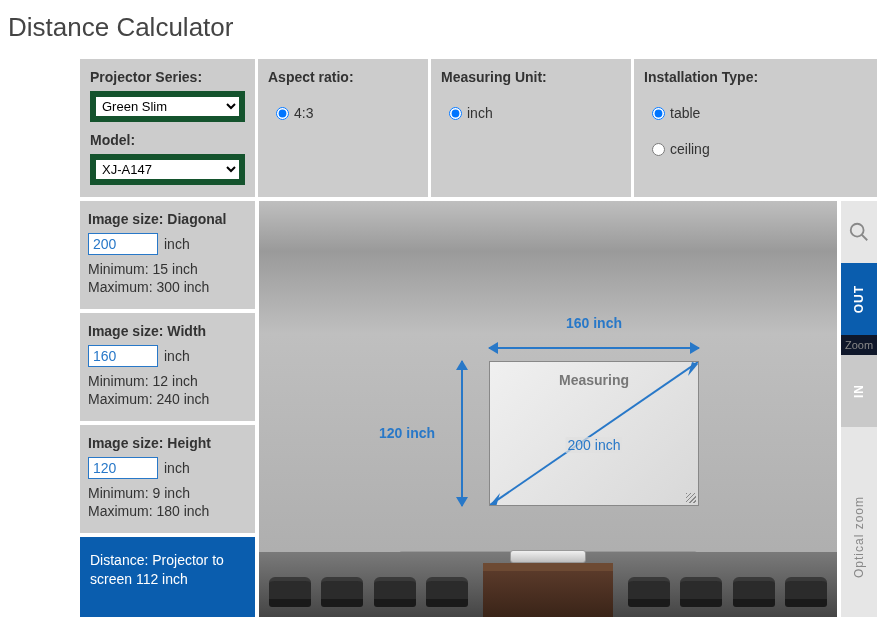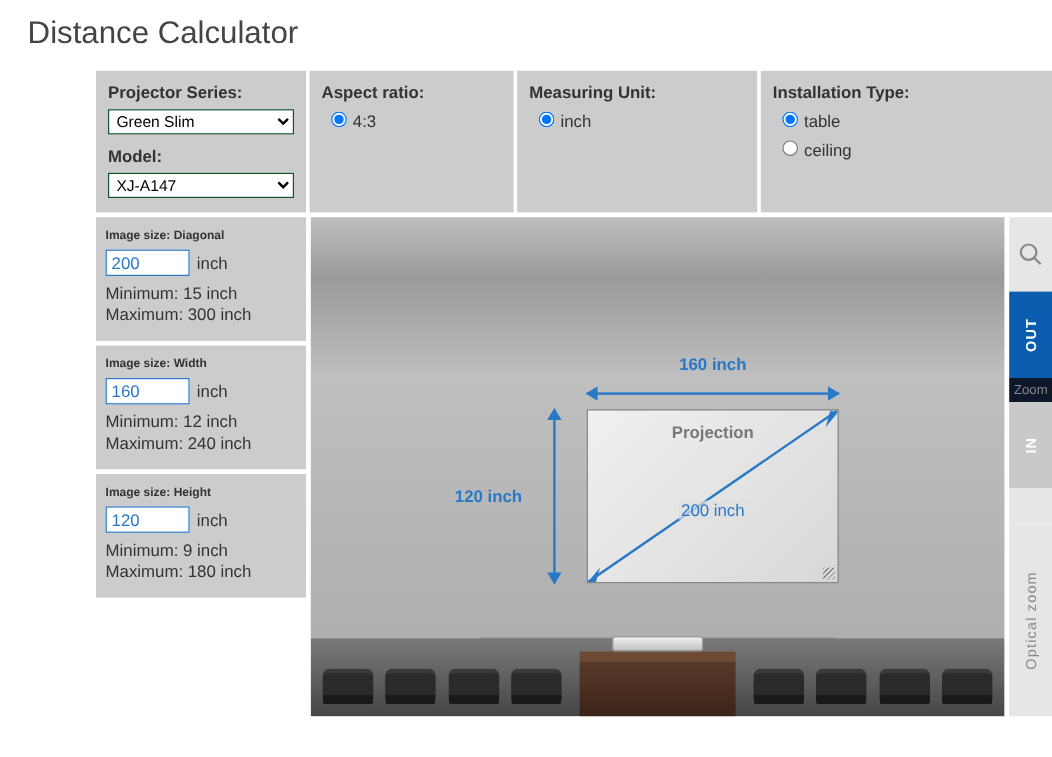--- a/index.html
+++ b/index.html
@@ -7,21 +7,21 @@
   font-family: Arial, Helvetica, sans-serif;
   font-size: 13px;
   color: #333;
   background: #fff;
   width: 877px;
 }
 .page-title {
   font-size: 26px;
   font-weight: 400;
   color: #444;
-  padding: 12px 23px 16px;
+  padding: 12px 8px 16px;
 }
 .grid {
   display: grid;
   grid-template-columns: 175px 1fr 40px;
   gap: 0;
   margin-left: 80px;
 }
 .top-row {
   display: grid;
   grid-template-columns: 175px 170px 200px 1fr;
@@ -43,43 +43,43 @@
 .top-cell .label2 {
   font-weight: bold;
   font-size: 14px;
   margin: 10px 0 6px;
   display: block;
 }
 select {
   width: 100%;
   font-size: 13px;
   padding: 1px 2px;
-  border: 1px solid #14532d;
+  border: 6px solid #14532d;
   background: #fff;
 }
 .radio-row {
   display: flex;
-  align-items: flex-start;
+  align-items: center;
   gap: 5px;
-  margin: 8px 0 3px 8px;
+  margin: 20px 0 3px 8px;
   font-size: 14px;
 }
 .radio-row input { margin: 0; }
 .left-col {
   display: flex;
   flex-direction: column;
   gap: 4px;
 }
 .input-box {
   background: #ccc;
   padding: 10px 8px 12px;
 }
 .input-box .lbl {
   font-weight: bold;
-  font-size: 10px;
+  font-size: 14px;
   margin-bottom: 6px;
   display: block;
 }
 .input-row {
   display: flex;
   align-items: center;
   gap: 6px;
   margin-bottom: 6px;
 }
 .input-row input[type=text] {
@@ -354,38 +354,39 @@
     <div class="input-box">
       <span class="lbl">Image size: Height</span>
       <div class="input-row">
         <input type="text" value="120" style="">
         <span class="unit">inch</span>
       </div>
       <div class="minmax">Minimum: 9 inch</div>
       <div class="minmax">Maximum: 180 inch</div>
     </div>
 
+    <div class="distance-box">Distance: Projector to screen 112 inch</div>
   </div>
 
   <div class="viz">
     <div class="viz-inner">
       <div class="width-label">160 inch</div>
       <div class="width-arrow">
         <div class="line"></div>
           <div class="al"></div>
           <div class="ar"></div>
       </div>
       <div class="height-label">120 inch</div>
       <div class="height-arrow">
         <div class="line"></div>
           <div class="at"></div>
           <div class="ab"></div>
       </div>
       <div class="screen-rect">
-        <div class="proj-label">Projection</div>
+        <div class="proj-label">Measuring</div>
         <svg class="diag-line">
             <line x1="0" y1="100%" x2="100%" y2="0" stroke="#2878c8" stroke-width="2"></line>
             <polygon points="0,143 10,131 6,145" fill="#2878c8"></polygon>
             <polygon points="208,2 198,14 202,0" fill="#2878c8"></polygon>
           </svg>
         <div class="diag-val">200 inch</div>
       </div>
       <div class="zoom-note">These values are achieved using the zoom function.</div>
       <div class="room-floor"></div>
       <div class="chairs">

